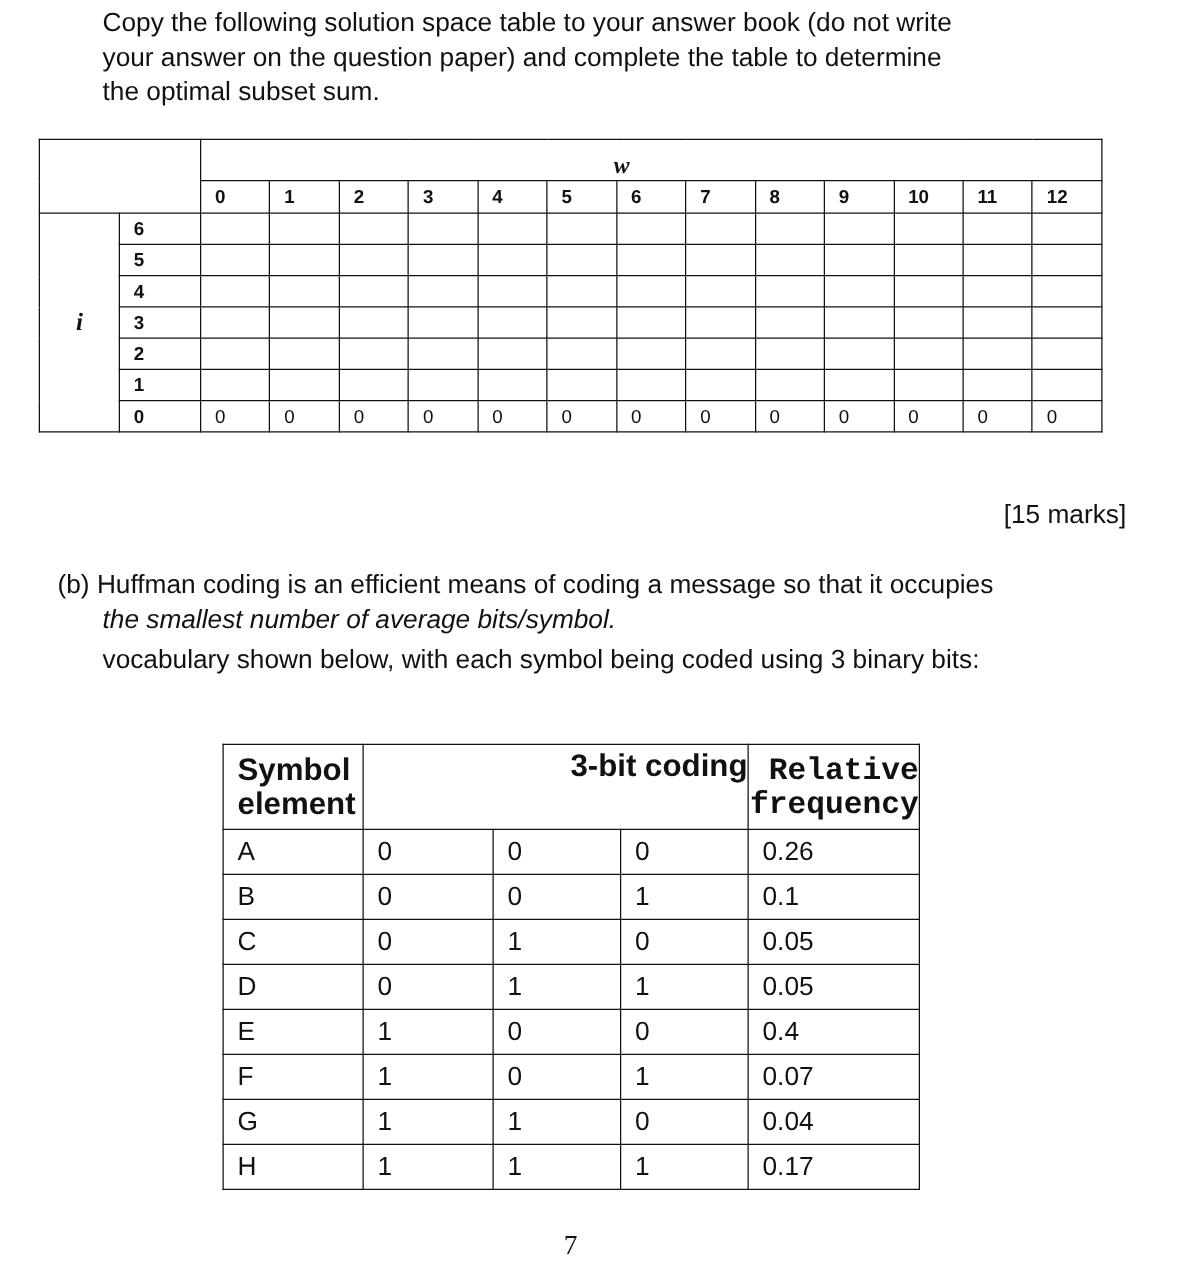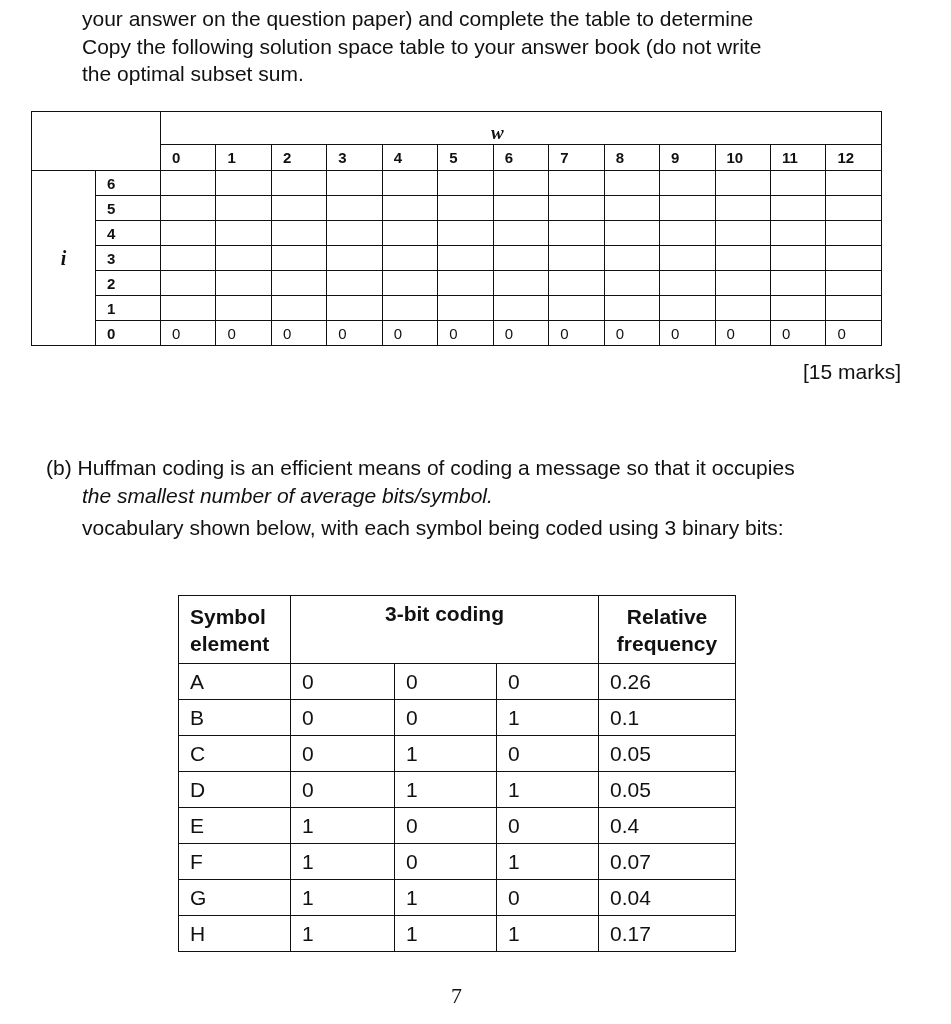--- a/index.html
+++ b/index.html
@@ -1,43 +1,43 @@
 <!DOCTYPE html>
 <html><head>
 <meta charset="utf-8">
 <style>
   html, body { margin: 0; padding: 0; background: #ffffff; }
   body { width: 951px; height: 1024px; position: relative; overflow: hidden;
          font-family: "Liberation Sans", sans-serif; color: #111; }
   .para { position: absolute; font-size: 21px; line-height: 27.5px; white-space: nowrap; }
-  .marks { position: absolute; right: 50px; top: 360px; font-size: 21px; }
+  .marks { position: absolute; right: 50px; top: 400px; font-size: 21px; }
   table { border-collapse: collapse; position: absolute; }
   
   #t1 { left: 31px; top: 111px; width: 851px; table-layout: fixed; }
   #t1 td { border: 1.5px solid #111; padding: 0 0 0 11px; font-size: 15px; height: 24px; vertical-align: middle; }
   #t1 .hdr-top td { height: 32px; }
   #t1 .hdr-num td { height: 25px; font-weight: bold; }
   #t1 td.w { font-family: "Liberation Serif", serif; font-style: italic; font-weight: bold; font-size: 19px; text-align: left; padding-left: 330px; vertical-align: bottom; padding-bottom: 0; }
   #t1 td.i-cell { font-family: "Liberation Serif", serif; font-style: italic; font-weight: bold; font-size: 20px; text-align: center; padding: 0; }
   #t1 td.rowlab { font-weight: bold; }
   #t1 td.zero { font-weight: normal; }
   
   #t2 { left: 178px; top: 595px; table-layout: fixed; width: 557px; }
   #t2 td { border: 1.5px solid #111; font-size: 21px; padding: 0 0 0 11px; height: 35px; vertical-align: middle; }
-  #t2 .h td { font-weight: bold; height: 63px; font-size: 21px; line-height: 27px; }
-  #t2 .h td.center { text-align: center; padding: 0; vertical-align: top; padding-top: 4px; }
+  #t2 .h td { font-weight: bold; height: 63px; font-size: 25px; line-height: 27px; }
+  #t2 .h td.center { text-align: right; padding: 0; vertical-align: top; padding-top: 4px; }
   #t2 .h td.first { vertical-align: middle; }
   .pageno { position: absolute; left: 451px; top: 983px; font-family: "Liberation Serif", serif; font-size: 22px; }
 </style>
 </head>
 <body>
 
 <div class="para" style="left:82px; top:5px;">
+  <div>Copy the following solution space table to your answer book (do not write</div>
   <div>your answer on the question paper) and complete the table to determine</div>
-  <div>Copy the following solution space table to your answer book (do not write</div>
   <div>the optimal subset sum.</div>
 </div>
 
 <table id="t1">
   <colgroup>
     <col style="width:64px">
       <col style="width:65px">
     <col>
       <col>
       <col>
@@ -209,21 +209,21 @@
       <col style="width:102px">
       <col style="width:137px">
   </colgroup>
   <tbody>
       <tr class="h">
     <td class="first">
       <div>Symbol</div>
       <div>element</div>
     </td>
     <td colspan="3" class="center">3-bit coding</td>
-    <td class="center" style="vertical-align:middle; padding-top:0;">
+    <td class="center" style="vertical-align:middle; padding-top:0;font-family:Liberation Mono, monospace;">
       <div>Relative</div>
       <div>frequency</div>
     </td>
   </tr>
   </tbody>
     <tbody id="t2-body">
       <tr>
         <td>A</td>
         <td>0</td>
         <td>0</td>

